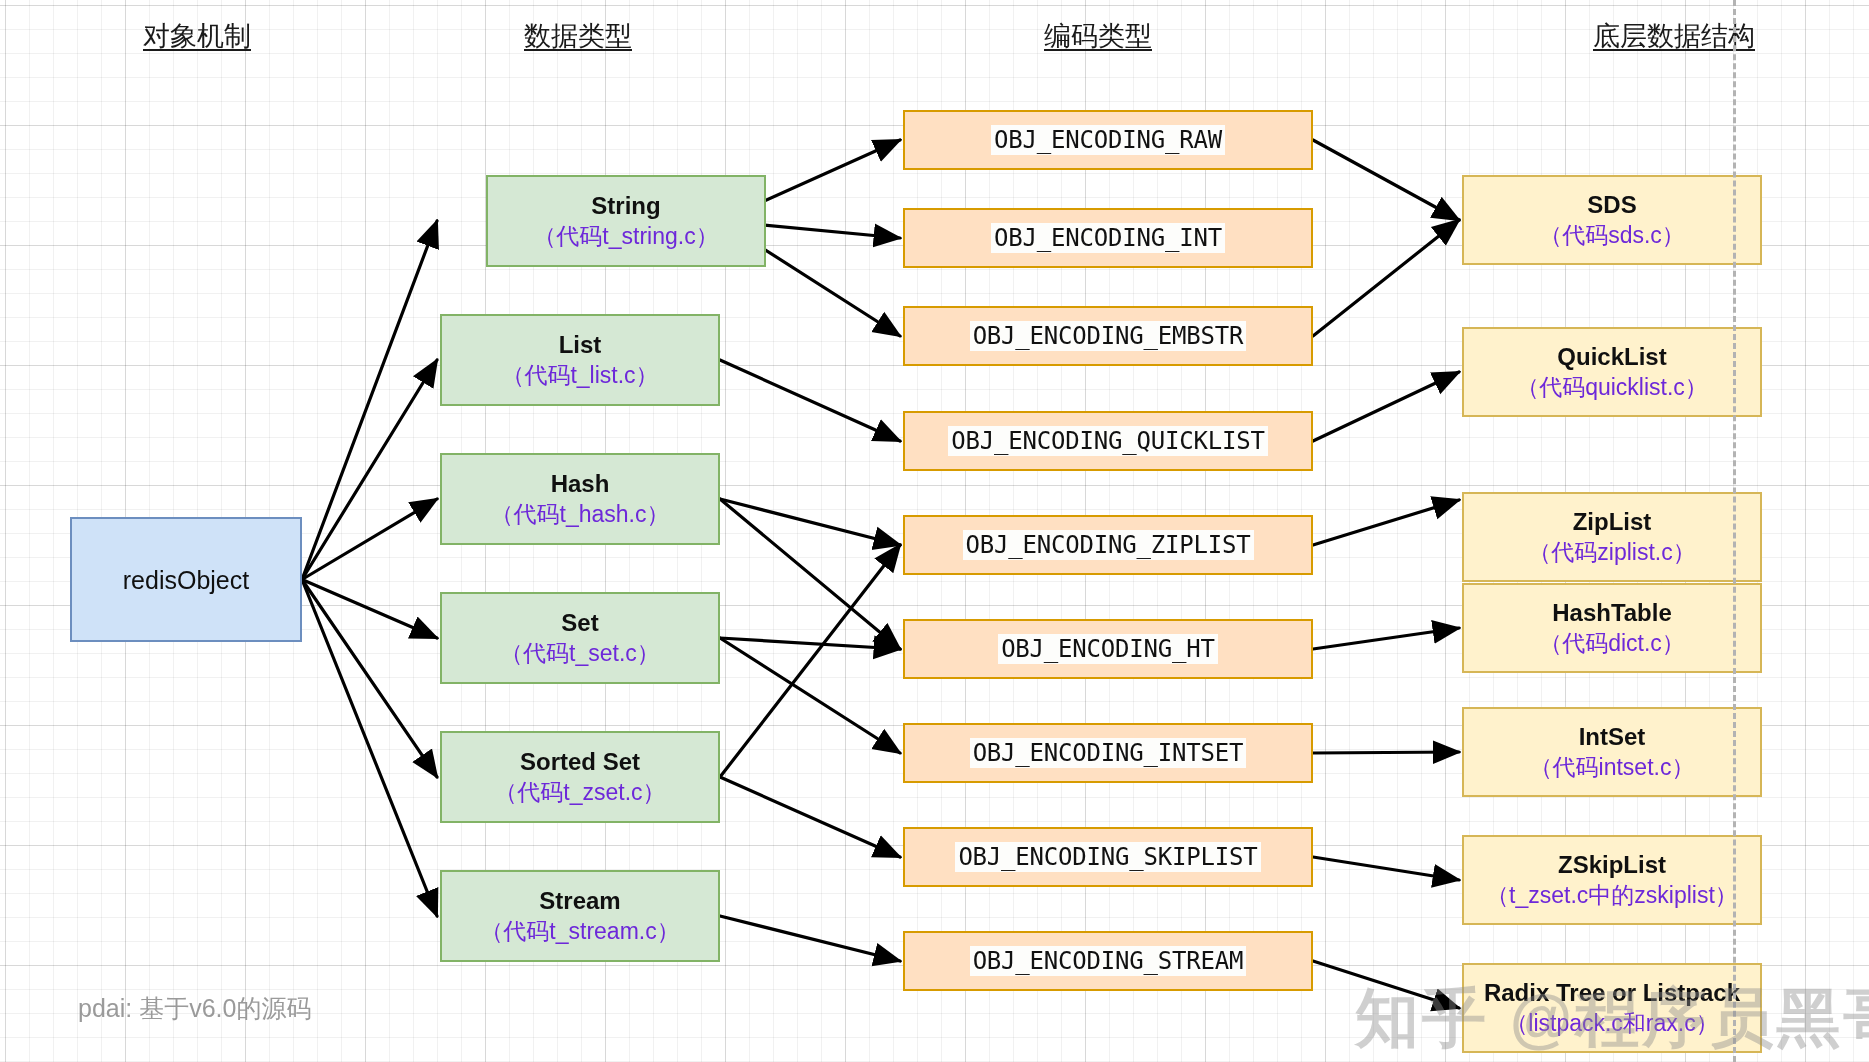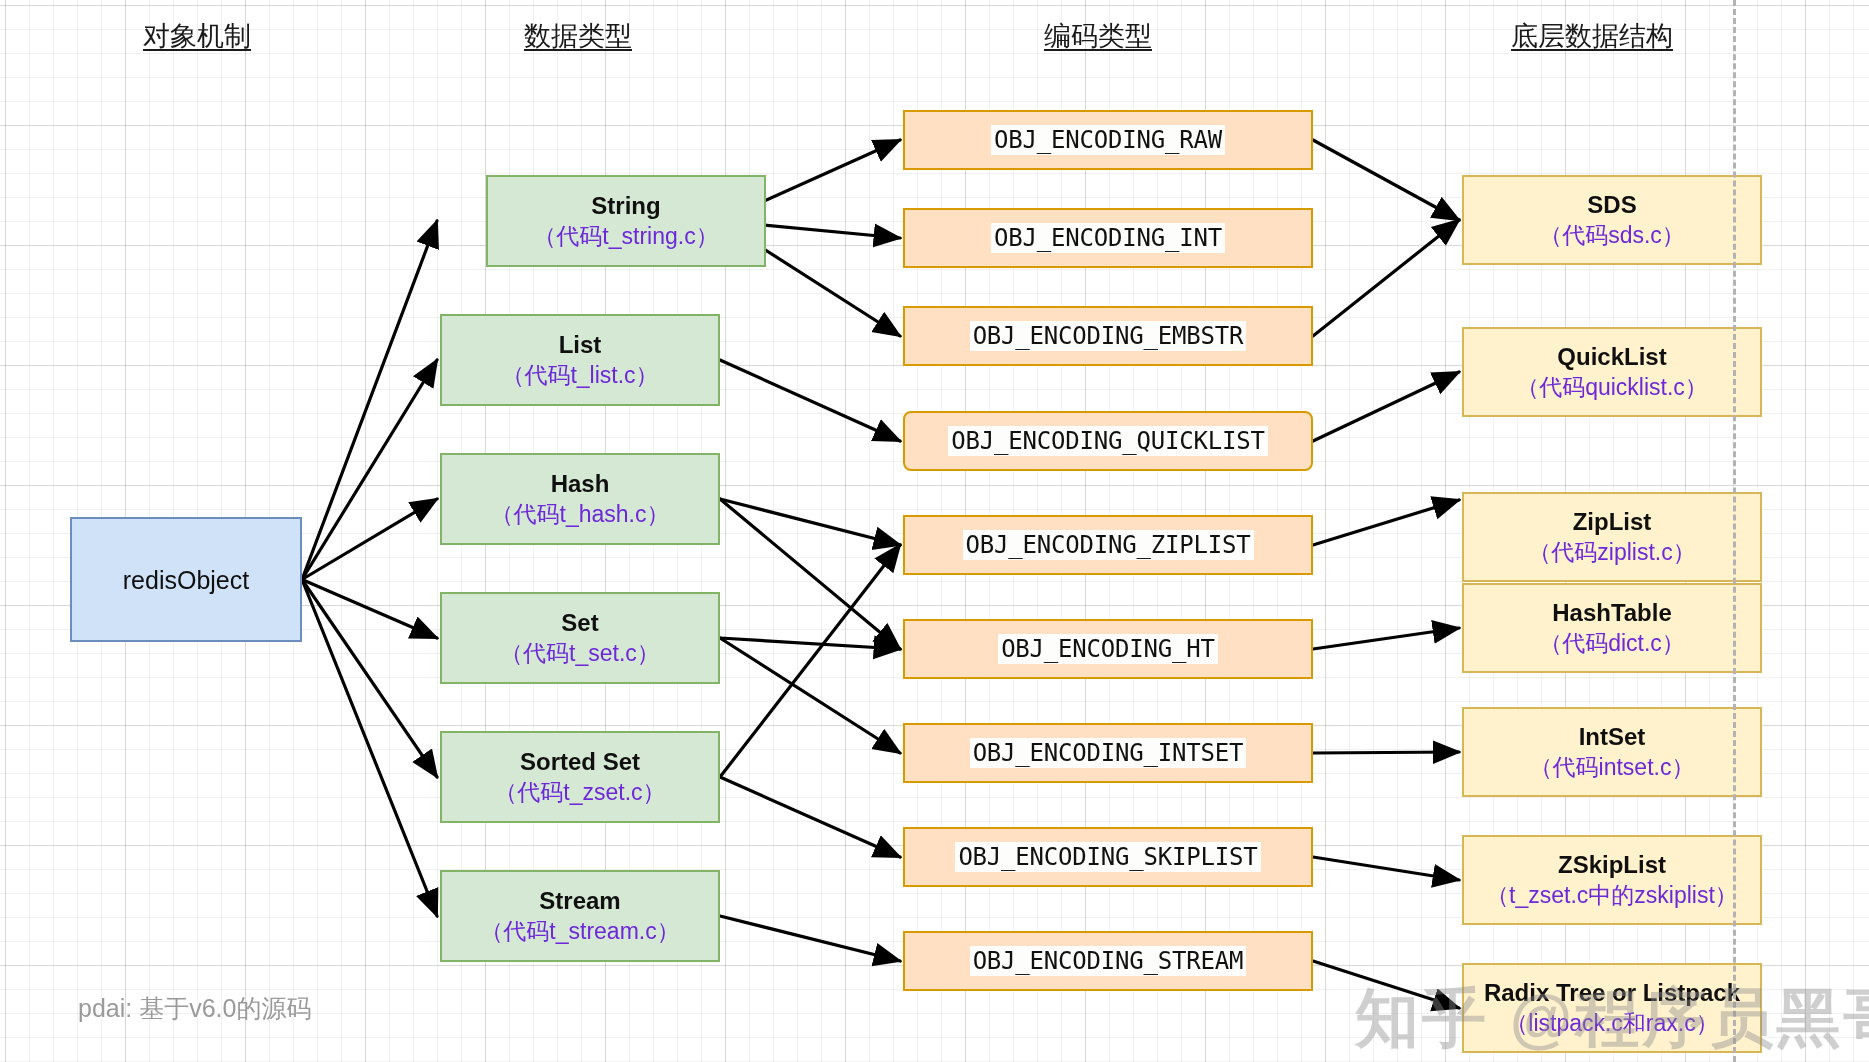--- a/index.html
+++ b/index.html
@@ -138,21 +138,21 @@
         <line x1="1313" y1="753" x2="1459" y2="752" marker-end="url(#arrow)" stroke-linecap="round"></line>
         <line x1="1313" y1="857" x2="1459" y2="880" marker-end="url(#arrow)" stroke-linecap="round"></line>
         <line x1="1313" y1="961" x2="1459" y2="1008" marker-end="url(#arrow)" stroke-linecap="round"></line>
       </g>
   </svg>
 
   <div id="headers-layer">
       <div class="col-header" style="left: 197px; top: 18px;">对象机制</div>
       <div class="col-header" style="left: 578px; top: 18px;">数据类型</div>
       <div class="col-header" style="left: 1098px; top: 18px;">编码类型</div>
-      <div class="col-header" style="left: 1592px; top: 18px;">底层数据结构</div>
+      <div class="col-header" style="left: 1674px; top: 18px;">底层数据结构</div>
     </div>
 
   <div class="node node-root" id="root-node" style="left: 70px; top: 517px; width: 232px; height: 125px;">
     <span class="t1">redisObject</span>
   </div>
 
   <div id="datatypes-layer">
       <div class="node node-green" style="left: 440px; top: 175px; width: 280px; height: 92px; margin-left: 46px;">
         <span class="t1">String</span>
         <span class="t2">（代码t_string.c）</span>
@@ -181,21 +181,21 @@
   <div id="encodings-layer">
       <div class="node node-orange" style="left: 903px; top: 110px; width: 410px; height: 60px;">
         <span class="code">OBJ_ENCODING_RAW</span>
       </div>
       <div class="node node-orange" style="left: 903px; top: 208px; width: 410px; height: 60px;">
         <span class="code">OBJ_ENCODING_INT</span>
       </div>
       <div class="node node-orange" style="left: 903px; top: 306px; width: 410px; height: 60px;">
         <span class="code">OBJ_ENCODING_EMBSTR</span>
       </div>
-      <div class="node node-orange" style="left: 903px; top: 411px; width: 410px; height: 60px; border-radius: 8px;">
+      <div class="node node-orange" style="left: 903px; top: 411px; width: 410px; height: 60px;">
         <span class="code">OBJ_ENCODING_QUICKLIST</span>
       </div>
       <div class="node node-orange" style="left: 903px; top: 515px; width: 410px; height: 60px;">
         <span class="code">OBJ_ENCODING_ZIPLIST</span>
       </div>
       <div class="node node-orange" style="left: 903px; top: 619px; width: 410px; height: 60px;">
         <span class="code">OBJ_ENCODING_HT</span>
       </div>
       <div class="node node-orange" style="left: 903px; top: 723px; width: 410px; height: 60px;">
         <span class="code">OBJ_ENCODING_INTSET</span>

